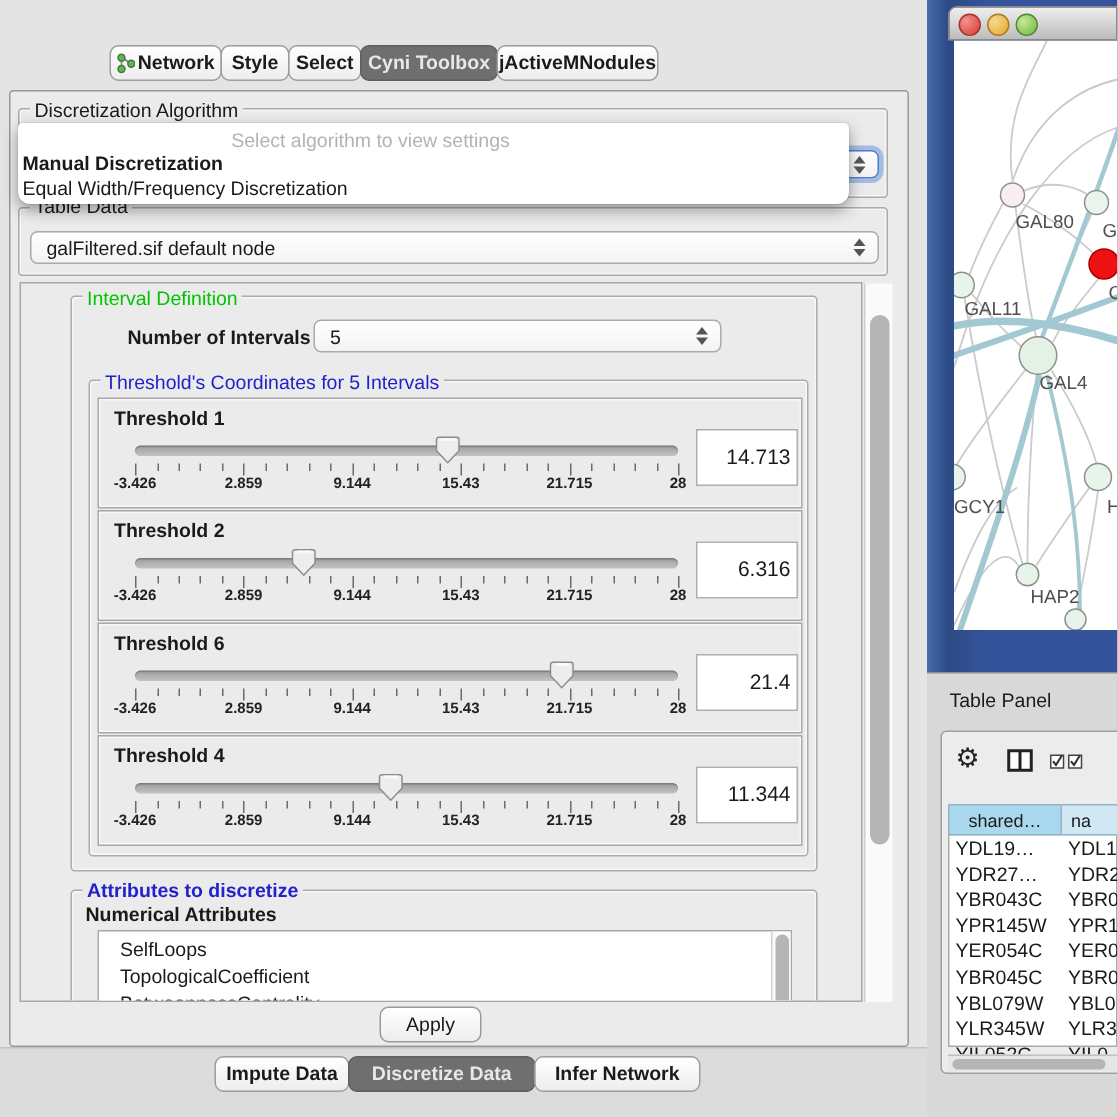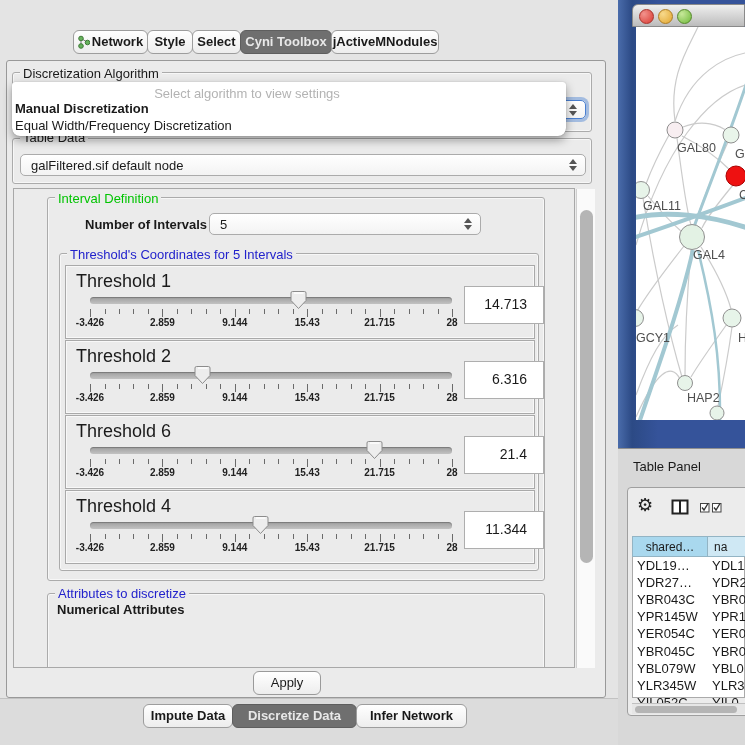--- a/index.html
+++ b/index.html
@@ -26,27 +26,27 @@
   .spin:before,.spin:after{content:"";position:absolute;left:1px;border-left:4px solid transparent;border-right:4px solid transparent;}
   .spin:before{top:1px;border-bottom:5px solid #555;}
   .spin:after{bottom:1px;border-top:5px solid #555;}
   .popup{left:12px;top:82px;width:554px;height:54px;background:#fff;border-radius:3px 3px 8px 8px;
          box-shadow:0 4px 10px rgba(0,0,0,.38),0 0 1px rgba(0,0,0,.3);z-index:30;}
   .dd-hint{position:absolute;left:0;top:4px;width:470px;text-align:center;font-size:13px;color:#b3b3b3;}
   .dd-opt{position:absolute;left:3px;font-size:13px;}
   .viewport{left:13px;top:188px;width:562px;height:480px;border:1px solid #a8a8a8;overflow:hidden;background:#ebebeb;}
   .thr-panel{position:absolute;left:51px;width:468px;height:72px;border:1px solid #a9a9a9;
              box-shadow:inset 0 0 0 1px rgba(255,255,255,.65);background:#ebebeb;}
-  .thr-label{position:absolute;left:10px;top:5px;font-size:18px;font-weight:normal;}
+  .thr-label{position:absolute;left:10px;top:5px;font-size:13px;font-weight:bold;}
   .thr-track{position:absolute;left:24px;top:31px;width:362px;height:7px;border-radius:4px;
              background:linear-gradient(#9e9e9e,#c2c2c2);box-shadow:inset 0 1px 1px rgba(0,0,0,.25);}
   .tick{position:absolute;width:1px;background:#6a6a6a;}
   .scale-lab{position:absolute;width:60px;text-align:center;font-size:10px;font-weight:bold;color:#222;}
   .thr-value{position:absolute;left:398px;top:20px;width:62px;height:36px;background:#fff;border:1px solid #aeaeae;
-             font-size:14px;line-height:34px;text-align:right;padding-right:16px;}
+             font-size:14px;line-height:34px;text-align:right;padding-right:4px;}
   .list{background:#fff;border:1px solid #a8a8a8;}
   .list-item{position:absolute;left:14px;font-size:13px;}
   .sb-v{background:#fafafa;border-left:1px solid #cfcfcf;}
   .sb-thumb{position:absolute;background:#b5b5b5;border-radius:7px;}
   .btn{background:linear-gradient(#ffffff,#ededed);border:1px solid #9a9a9a;border-radius:6px;
        font-size:13px;text-align:center;}
   .bottomstrip{left:0;top:698px;width:618px;height:47px;background:#dcdcdc;border-top:1px solid #c2c2c2;}
   
   .blueframe{left:618px;top:0;width:127px;height:448px;
              background:linear-gradient(90deg,#4a6cab 0,#2c4a85 14px,#35539a 40px);}
@@ -276,22 +276,32 @@
           <span class="scale-lab" style="left:356.0px;top:51px;">28</span>
           <svg width="17" height="20" style="position:absolute;left:185.6px;top:24px;">
             <path d="M2.5,1.5 h12 a1.5,1.5 0 0 1 1.5,1.5 v7.5 l-7.5,8 l-7.5,-8 v-7.5 a1.5,1.5 0 0 1 1.5,-1.5 z" fill="#ededed" stroke="#8c8c8c"></path>
             <path d="M4,3 h9.5" stroke="#fafafa" stroke-width="2"></path>
           </svg>
           <div class="thr-value">11.344</div>
         </div>
       </div>
 
     <div class="abs groupbox" style="left:33px;top:404px;width:498px;height:300px;"></div>
-    <div class="grouptitle" style="left:41px;top:397px;color:#2222cc;">Attributes to discretize</div>
+    <div class="grouptitle" style="left:41px;top:397px;color:#2222cc;font-weight:bold;">Attributes to discretize</div>
     <div class="abs" style="left:43px;top:413px;font-size:13px;font-weight:bold;">Numerical Attributes</div>
+    <div class="abs list" style="left:51px;top:431px;width:463px;height:70px;">
+      <div id="attr-list">
+          <div class="list-item" style="top: 4px;">SelfLoops</div>
+          <div class="list-item" style="top: 22px;">TopologicalCoefficient</div>
+          <div class="list-item" style="top: 40px;">BetweennessCentrality</div>
+        </div>
+      <div class="abs sb-v" style="right:0;top:0;width:13px;height:70px;">
+        <div class="sb-thumb" style="left:2px;top:2px;width:9px;height:64px;"></div>
+      </div>
+    </div>
   </div>
 
   <div class="abs sb-v" style="left:576px;top:189px;width:19px;height:479px;">
     <div class="sb-thumb" style="left:3px;top:21px;width:13px;height:353px;"></div>
   </div>
 
   <div class="abs btn" style="left:253px;top:671px;width:68px;height:24px;line-height:22px;">Apply</div>
 
   <div class="abs bottomstrip"></div>
   <div class="abs tab" style="left:143px;top:704px;width:90px;"><span>Impute Data</span></div>

